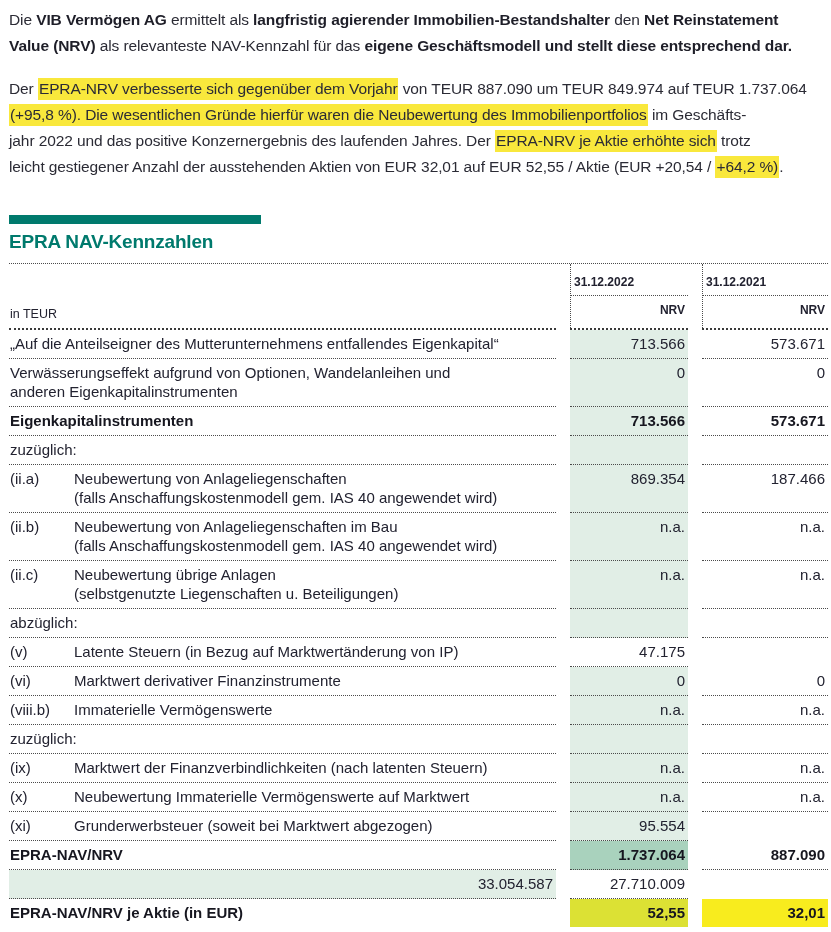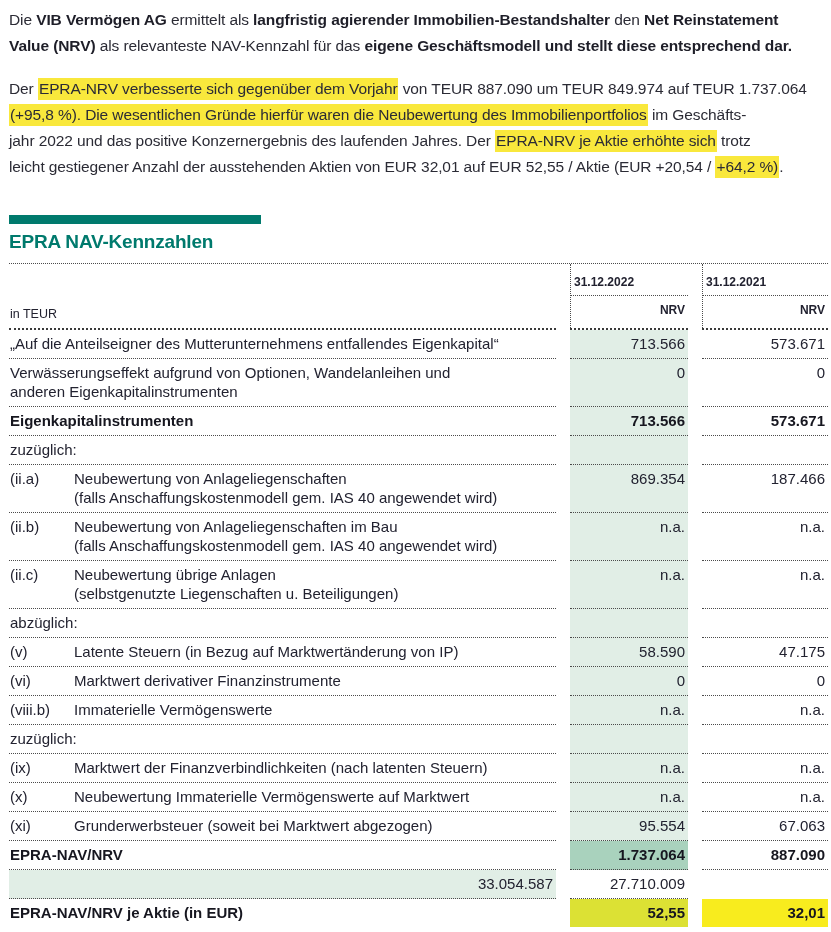--- a/index.html
+++ b/index.html
@@ -140,21 +140,20 @@
     </div>
 
     <div class="trow grid3">
       <div class="cell lab">abzüglich:</div>
       <div class="cell val v22"></div>
       <div class="cell val"></div>
     </div>
 
     <div class="trow grid3">
       <div class="cell lab"><span class="code">(v)</span><span class="ltext">Latente Steuern (in Bezug auf Marktwertänderung von IP)</span></div>
-      <div class="cell val v22">58.590</div>
       <div class="cell val">47.175</div>
     </div>
 
     <div class="trow grid3">
       <div class="cell lab"><span class="code">(vi)</span><span class="ltext">Marktwert derivativer Finanzinstrumente</span></div>
       <div class="cell val v22">0</div>
       <div class="cell val">0</div>
     </div>
 
     <div class="trow grid3">
@@ -177,21 +176,20 @@
 
     <div class="trow grid3">
       <div class="cell lab"><span class="code">(x)</span><span class="ltext">Neubewertung Immaterielle Vermögenswerte auf Marktwert</span></div>
       <div class="cell val v22">n.a.</div>
       <div class="cell val">n.a.</div>
     </div>
 
     <div class="trow grid3">
       <div class="cell lab"><span class="code">(xi)</span><span class="ltext">Grunderwerbsteuer (soweit bei Marktwert abgezogen)</span></div>
       <div class="cell val v22">95.554</div>
-      <div class="cell val">67.063</div>
     </div>
 
     <div class="trow grid3 boldrow">
       <div class="cell lab">EPRA-NAV/NRV</div>
       <div class="cell val v22 cell-strong">1.737.064</div>
       <div class="cell val">887.090</div>
     </div>
 
     <div class="trow grid3">
       <div class="cell val v22">33.054.587</div>

